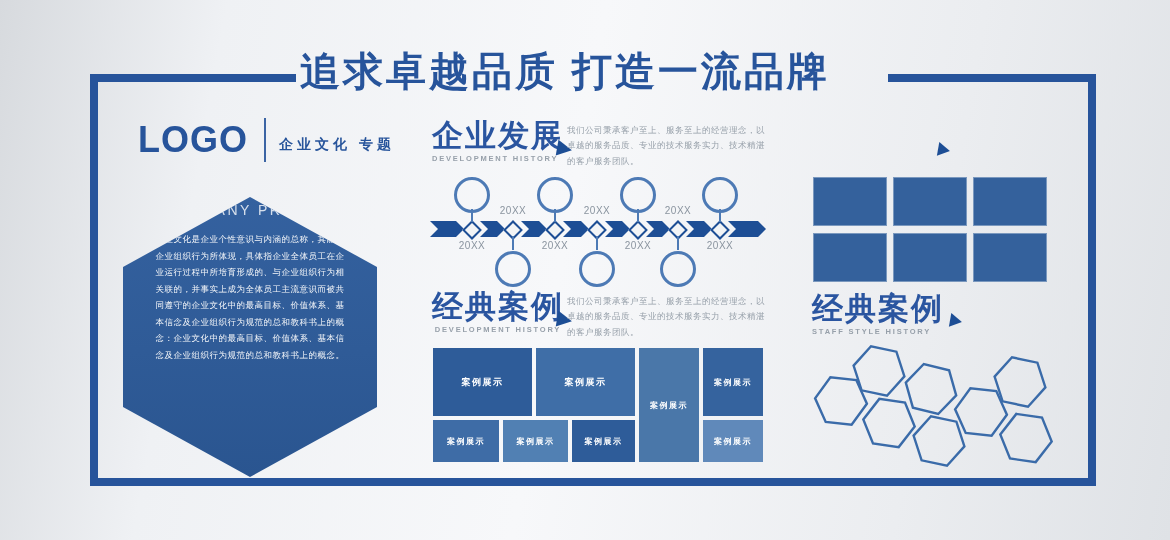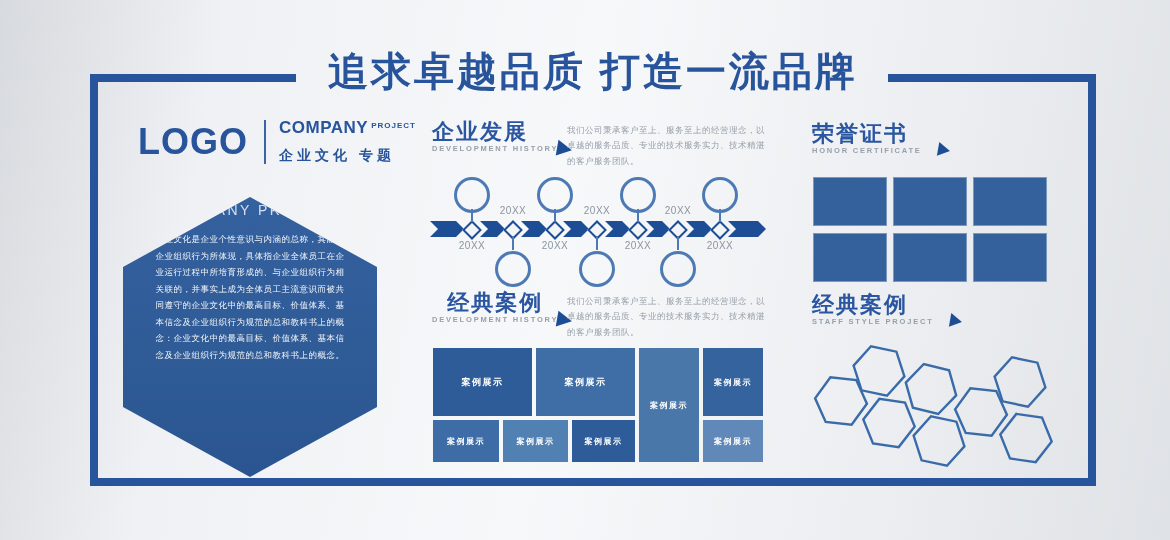--- a/index.html
+++ b/index.html
@@ -14,21 +14,21 @@
   
   .fseg{position:absolute;background:var(--brand-blue);}
   #f-left{left:90px;top:74px;width:8px;height:412px;}
   #f-right{left:1088px;top:74px;width:8px;height:412px;}
   #f-bottom{left:90px;top:478px;width:1006px;height:8px;}
   #f-top-l{left:90px;top:74px;width:206px;height:8px;}
   #f-top-r{left:888px;top:74px;width:208px;height:8px;}
   
   #banner-title{
     position:absolute;left:300px;top:50px;width:586px;height:42px;
-    text-align:center;font-size:40px;line-height:42px;font-weight:900;
+    font-size:40px;line-height:42px;font-weight:900;
     color:var(--brand-blue);letter-spacing:3px;white-space:nowrap;
   }
   
   #brand{position:absolute;left:138px;top:118px;display:flex;align-items:center;color:var(--brand-blue);justify-content:space-between;}
   #brand .logo{font-size:36px;font-weight:800;letter-spacing:1px;}
   #brand .divider{width:2px;height:44px;background:var(--brand-blue);margin:0 13px 0 16px;opacity:.9;}
   #brand .company-en{font-size:17px;font-weight:800;letter-spacing:.5px;}
   #brand .project-en{font-size:8px;font-weight:700;letter-spacing:1px;margin-left:3px;vertical-align:5px;}
   #brand .tagline{font-size:14px;font-weight:700;letter-spacing:4px;margin-top:9px;}
   
@@ -39,21 +39,21 @@
     color:#fff;text-align:center;
   }
   #profile-hex .ph-title{margin-top:38px;font-size:25px;font-weight:800;letter-spacing:7px;}
   #profile-hex .ph-sub{margin-top:5px;font-size:14px;letter-spacing:2.5px;opacity:.8;}
   #profile-hex .ph-body{
     width:196px;margin:13px auto 0;font-size:8.5px;line-height:1.95;
     opacity:.95;text-align:center;letter-spacing:.5px;
   }
   
   .sec-head{position:absolute;color:var(--heading-blue);}
-  .sec-head .h-cn{font-size:22px;font-weight:800;letter-spacing:2px;line-height:1.05;}
+  .sec-head .h-cn{font-size:31px;font-weight:800;letter-spacing:2px;line-height:1.05;}
   .sec-head .h-en{font-size:7.5px;color:var(--gray-text);letter-spacing:1.8px;margin-top:1px;font-weight:700;}
   .head-arrow{
     position:absolute;width:0;height:0;
     border-left:15px solid var(--band-blue);
     border-top:8px solid transparent;border-bottom:8px solid transparent;
     transform:rotate(10deg);
   }
   .head-arrow.small{
     border-left-width:12px;border-top-width:7px;border-bottom-width:7px;
   }
@@ -123,23 +123,20 @@
   <div class="fseg" id="f-bottom"></div>
   <div class="fseg" id="f-top-l"></div>
   <div class="fseg" id="f-top-r"></div>
 
   <div id="banner-title">追求卓越品质  打造一流品牌</div>
 
   <div id="brand">
     <div class="logo">LOGO</div>
     <div class="divider"></div>
     <div>
-      <div>
-        <span class="company-en">COMPANY</span><span class="project-en">PROJECT</span>
-      </div>
       <div class="tagline">企业文化 专题</div>
     </div>
   </div>
 
   <div id="profile-hex">
     <div class="ph-sub">COMPANY PROFILE</div>
     <div class="ph-body">企业文化是企业个性意识与内涵的总称，其能以企业组织行为所体现，具体指企业全体员工在企业运行过程中所培育形成的、与企业组织行为相关联的，并事实上成为全体员工主流意识而被共同遵守的企业文化中的最高目标、价值体系、基本信念及企业组织行为规范的总和教科书上的概念：企业文化中的最高目标、价值体系、基本信念及企业组织行为规范的总和教科书上的概念。</div>
   </div>
 
   <div class="sec-head" id="dev-head">
@@ -213,37 +210,33 @@
         <span>案例展示</span>
       </div>
       <div class="case-tile t7" style="background: rgb(46, 92, 153);">
         <span>案例展示</span>
       </div>
       <div class="case-tile t8" style="background: rgb(96, 137, 186);">
         <span>案例展示</span>
       </div>
     </div>
 
-  <div class="sec-head" id="honor-head">
-    <div class="h-cn">荣誉证书</div>
-    <div class="h-en">HONOR CERTIFICATE</div>
-  </div>
   <div class="head-arrow small" id="honor-arrow"></div>
   <div id="cert-grid">
       <div class="cert-tile" style="background: rgb(52, 97, 156);"></div>
       <div class="cert-tile" style="background: rgb(52, 97, 156);"></div>
       <div class="cert-tile" style="background: rgb(52, 97, 156);"></div>
       <div class="cert-tile" style="background: rgb(52, 97, 156);"></div>
       <div class="cert-tile" style="background: rgb(52, 97, 156);"></div>
       <div class="cert-tile" style="background: rgb(52, 97, 156);"></div>
     </div>
 
   <div class="sec-head" id="staff-head">
     <div class="h-cn">经典案例</div>
-    <div class="h-en">STAFF STYLE PROJECT</div>
+    <div class="h-en">STAFF STYLE HISTORY</div>
   </div>
   <div class="head-arrow small" id="staff-arrow"></div>
   <svg id="staff-hexes" width="256" height="138" viewBox="0 0 256 138">
       <polygon points="98.4,38.4 81.0,57.7 55.6,52.3 47.6,27.6 65.0,8.3 90.4,13.7" fill="none" stroke="var(--hex-outline)" stroke-width="2.4"></polygon>
       <polygon points="60.9,65.7 45.6,86.8 19.7,84.0 9.1,60.3 24.4,39.2 50.3,42.0" fill="none" stroke="var(--hex-outline)" stroke-width="2.4"></polygon>
       <polygon points="150.2,57.3 132.2,76.0 106.9,69.7 99.8,44.7 117.8,26.0 143.1,32.3" fill="none" stroke="var(--hex-outline)" stroke-width="2.4"></polygon>
       <polygon points="108.7,88.6 92.7,109.1 67.0,105.5 57.3,81.4 73.3,60.9 99.0,64.5" fill="none" stroke="var(--hex-outline)" stroke-width="2.4"></polygon>
       <polygon points="158.4,108.4 141.0,127.7 115.6,122.3 107.6,97.6 125.0,78.3 150.4,83.7" fill="none" stroke="var(--hex-outline)" stroke-width="2.4"></polygon>
       <polygon points="200.9,76.7 185.6,97.8 159.7,95.0 149.1,71.3 164.4,50.2 190.3,53.0" fill="none" stroke="var(--hex-outline)" stroke-width="2.4"></polygon>
       <polygon points="239.4,49.4 222.0,68.7 196.6,63.3 188.6,38.6 206.0,19.3 231.4,24.7" fill="none" stroke="var(--hex-outline)" stroke-width="2.4"></polygon>

